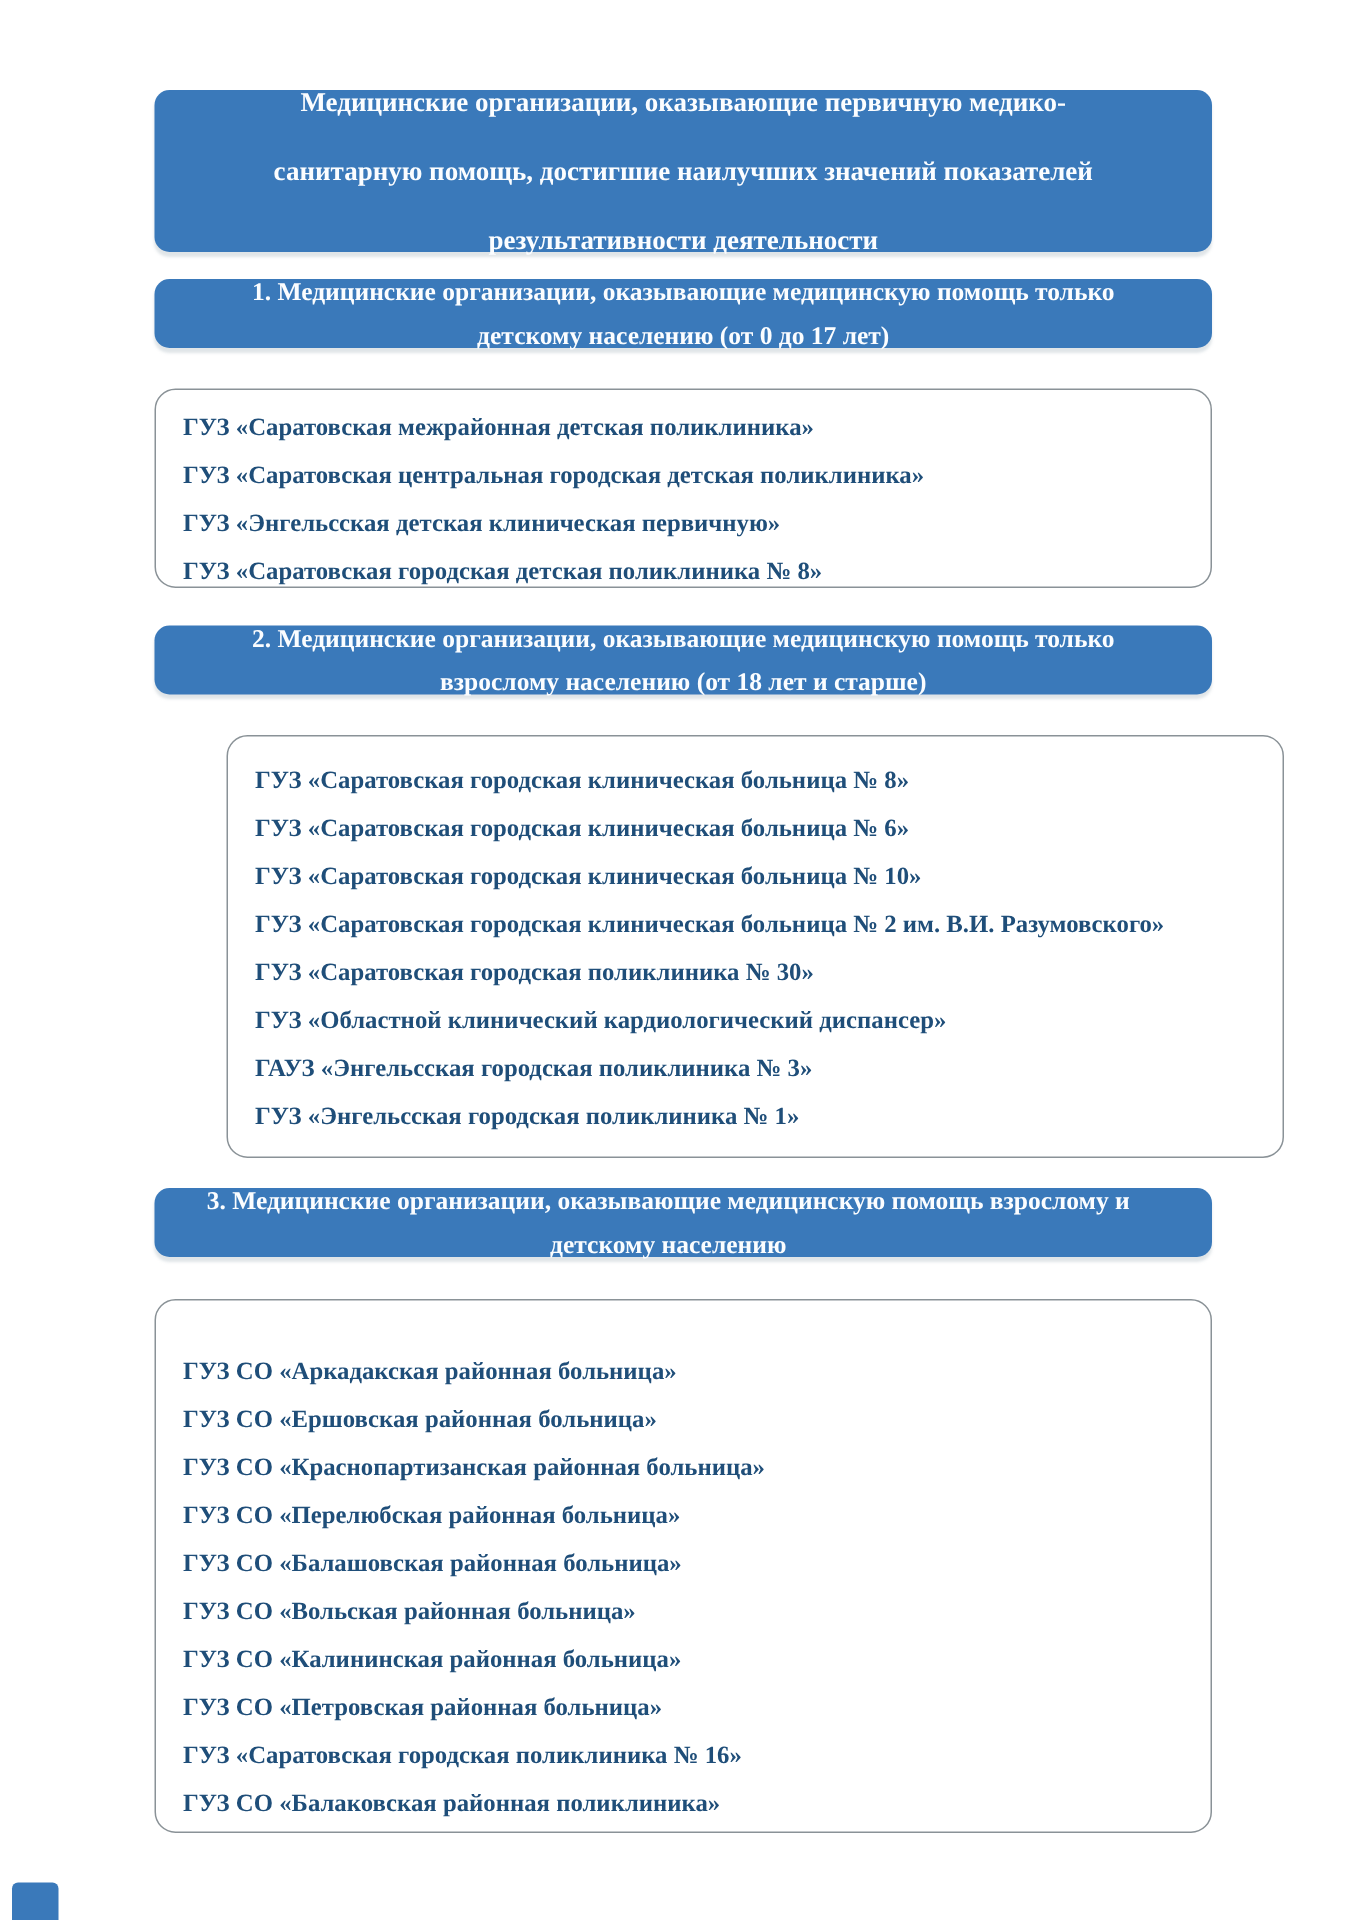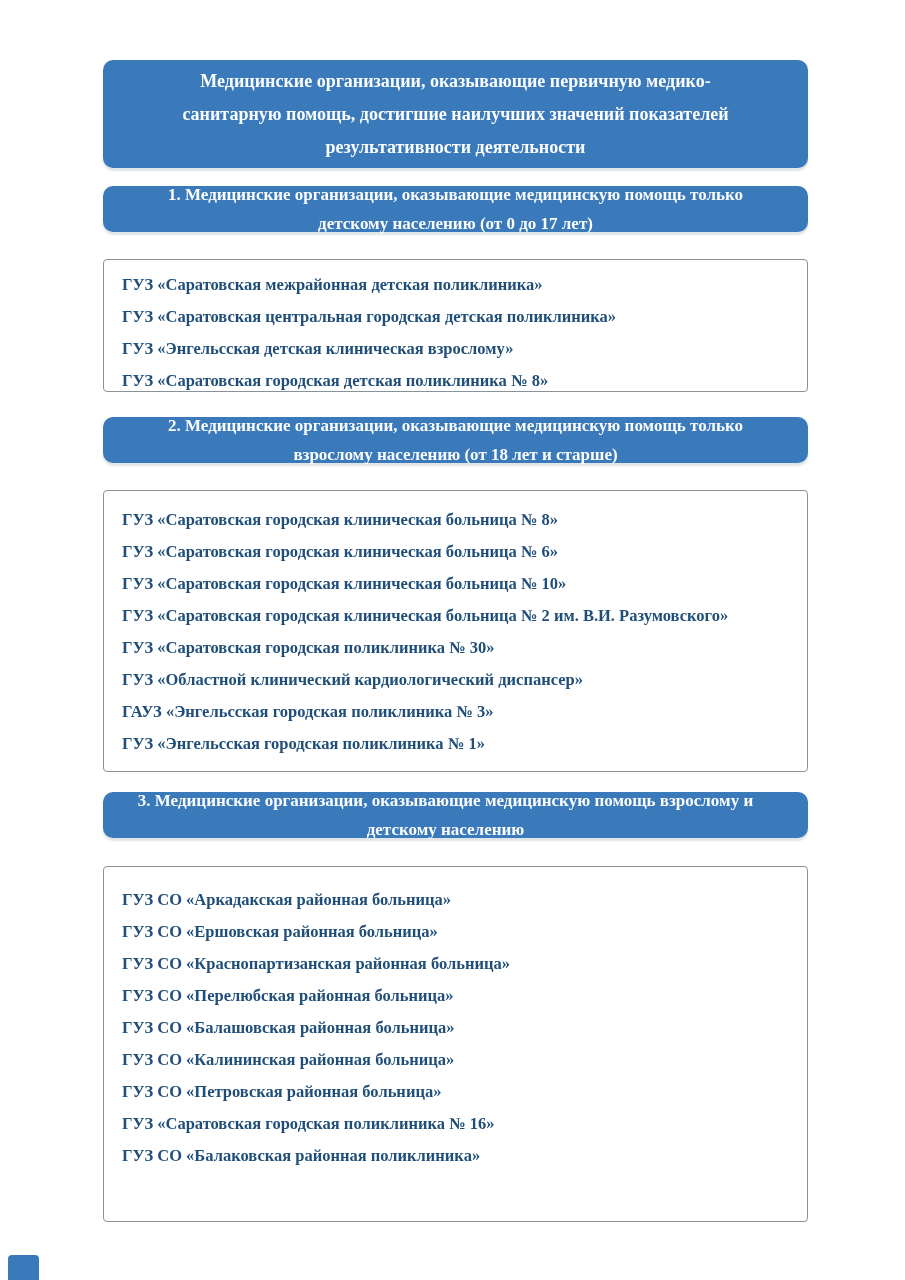--- a/index.html
+++ b/index.html
@@ -30,46 +30,46 @@
     justify-content: center;
     box-shadow: 0 3px 2px rgba(165, 180, 190, 0.35);
   }
   .banner .banner-text {
     width: 100%;
   }
   .title-banner {
     top: 60px;
     height: 108px;
     font-size: 18px;
-    line-height: 33px;
+    line-height: 46px;
     padding: 0 48px;
   }
   .section-banner {
     height: 46px;
     font-size: 17px;
     line-height: 29px;
     padding: 0 36px;
   }
   .section-banner.s1 { top: 186px; }
   .section-banner.s2 { top: 417px; }
   .section-banner.s3 { top: 792px; padding-left: 16px; }
   .list-box {
     position: absolute;
     left: 103px;
     width: 705px;
     box-sizing: border-box;
     background: #ffffff;
     border: 1.5px solid #8a9297;
-    border-radius: 4px;
+    border-radius: 14px;
     padding-left: 18px;
     padding-right: 12px;
   }
   .list-box.l1 { top: 259px; height: 133px; padding-top: 9px; }
-  .list-box.l2 { top: 490px; height: 282px; padding-top: 13px; }
-  .list-box.l3 { top: 866px; height: 356px; padding-top: 17px; }
+  .list-box.l2 { top: 490px; height: 282px; padding-top: 13px; margin-left: 48px; }
+  .list-box.l3 { top: 866px; height: 356px; padding-top: 31px; }
   .org-item {
     color: #1f4e79;
     font-weight: 700;
     font-size: 16.5px;
     line-height: 32px;
     white-space: nowrap;
   }
   .partial-box {
     position: absolute;
     left: 8px;
@@ -89,21 +89,21 @@
     <div class="banner-text">Медицинские организации, оказывающие первичную медико-санитарную помощь, достигшие наилучших значений показателей результативности деятельности</div>
   </div>
 
   <div class="banner section-banner s1">
     <div class="banner-text">1. Медицинские организации, оказывающие медицинскую помощь только детскому населению (от 0 до 17 лет)</div>
   </div>
 
   <div class="list-box l1">
       <div class="org-item">ГУЗ «Саратовская межрайонная детская поликлиника»</div>
       <div class="org-item">ГУЗ «Саратовская центральная городская детская поликлиника»</div>
-      <div class="org-item">ГУЗ «Энгельсская детская клиническая взрослому»</div>
+      <div class="org-item">ГУЗ «Энгельсская детская клиническая первичную»</div>
       <div class="org-item">ГУЗ «Саратовская городская детская поликлиника № 8»</div>
     </div>
 
   <div class="banner section-banner s2">
     <div class="banner-text">2. Медицинские организации, оказывающие медицинскую помощь только взрослому населению (от 18 лет и старше)</div>
   </div>
 
   <div class="list-box l2">
       <div class="org-item">ГУЗ «Саратовская городская клиническая больница № 8»</div>
       <div class="org-item">ГУЗ «Саратовская городская клиническая больница № 6»</div>
@@ -118,20 +118,21 @@
   <div class="banner section-banner s3">
     <div class="banner-text">3. Медицинские организации, оказывающие медицинскую помощь взрослому и детскому населению</div>
   </div>
 
   <div class="list-box l3">
       <div class="org-item">ГУЗ СО «Аркадакская районная больница»</div>
       <div class="org-item">ГУЗ СО «Ершовская районная больница»</div>
       <div class="org-item">ГУЗ СО «Краснопартизанская районная больница»</div>
       <div class="org-item">ГУЗ СО «Перелюбская районная больница»</div>
       <div class="org-item">ГУЗ СО «Балашовская районная больница»</div>
+      <div class="org-item">ГУЗ СО «Вольская районная больница»</div>
       <div class="org-item">ГУЗ СО «Калининская районная больница»</div>
       <div class="org-item">ГУЗ СО «Петровская районная больница»</div>
       <div class="org-item">ГУЗ «Саратовская городская поликлиника № 16»</div>
       <div class="org-item">ГУЗ СО «Балаковская районная поликлиника»</div>
     </div>
 
   <div class="partial-box"></div>
 
 </div>
 

